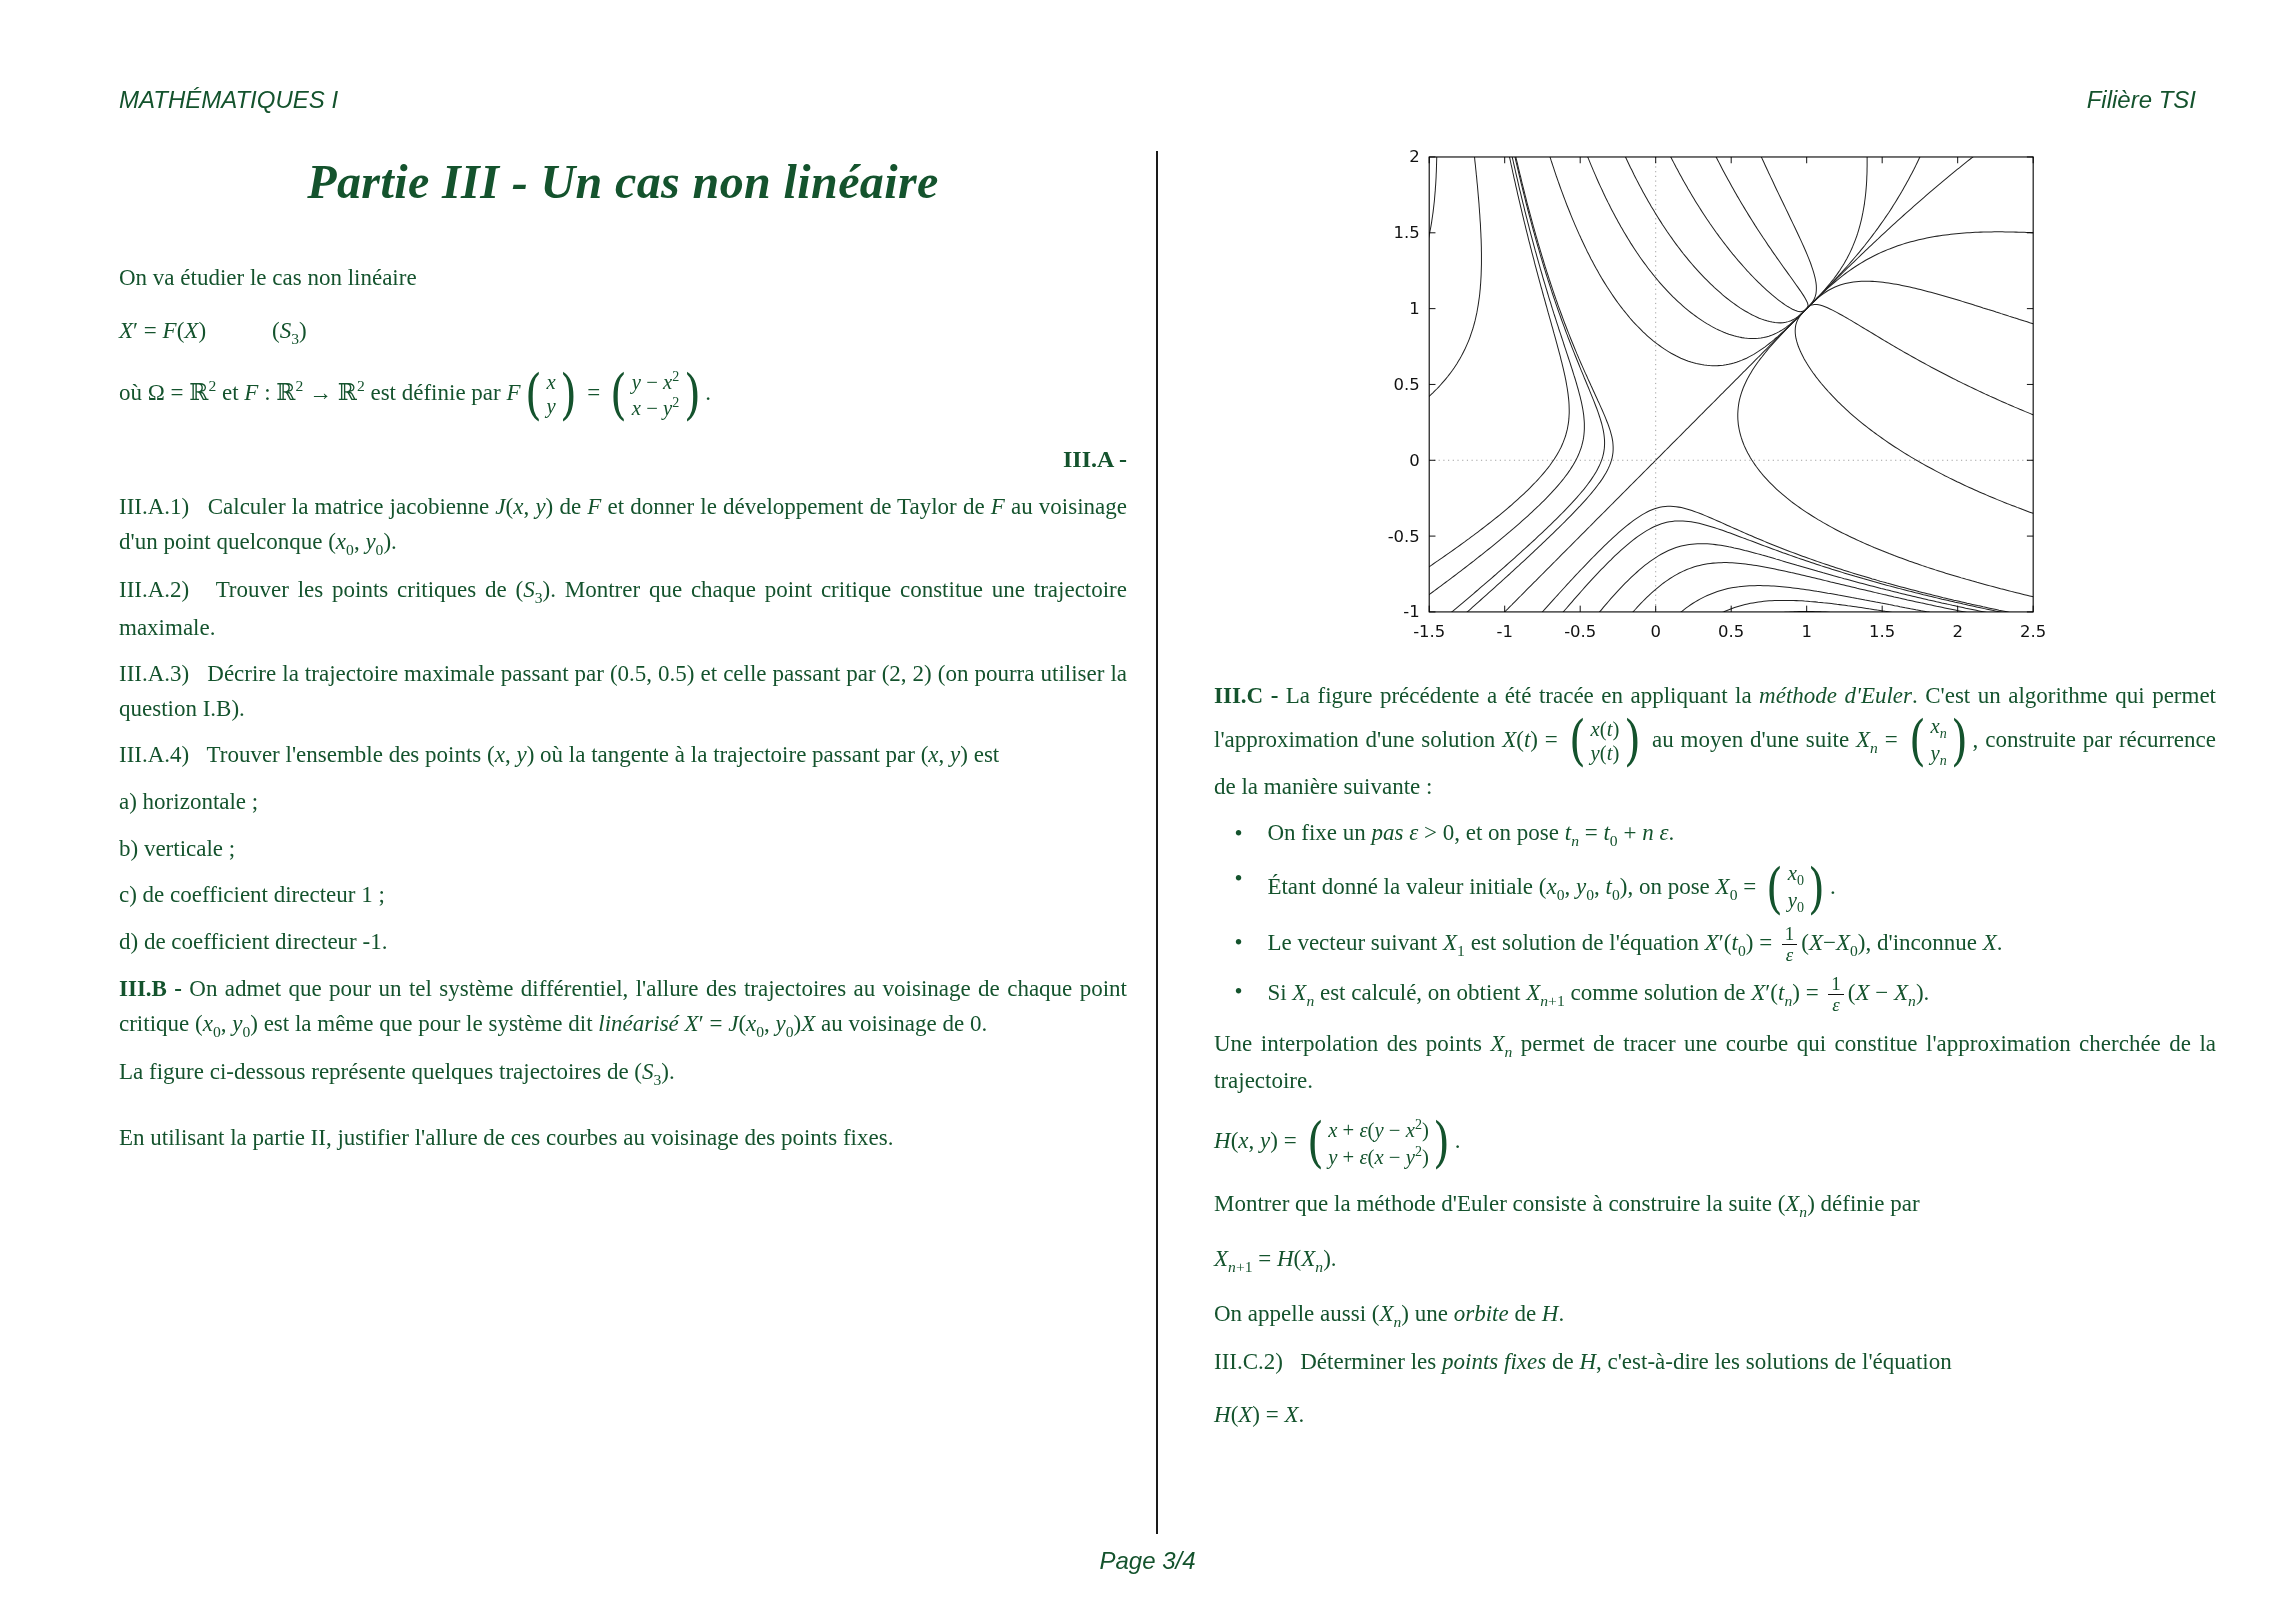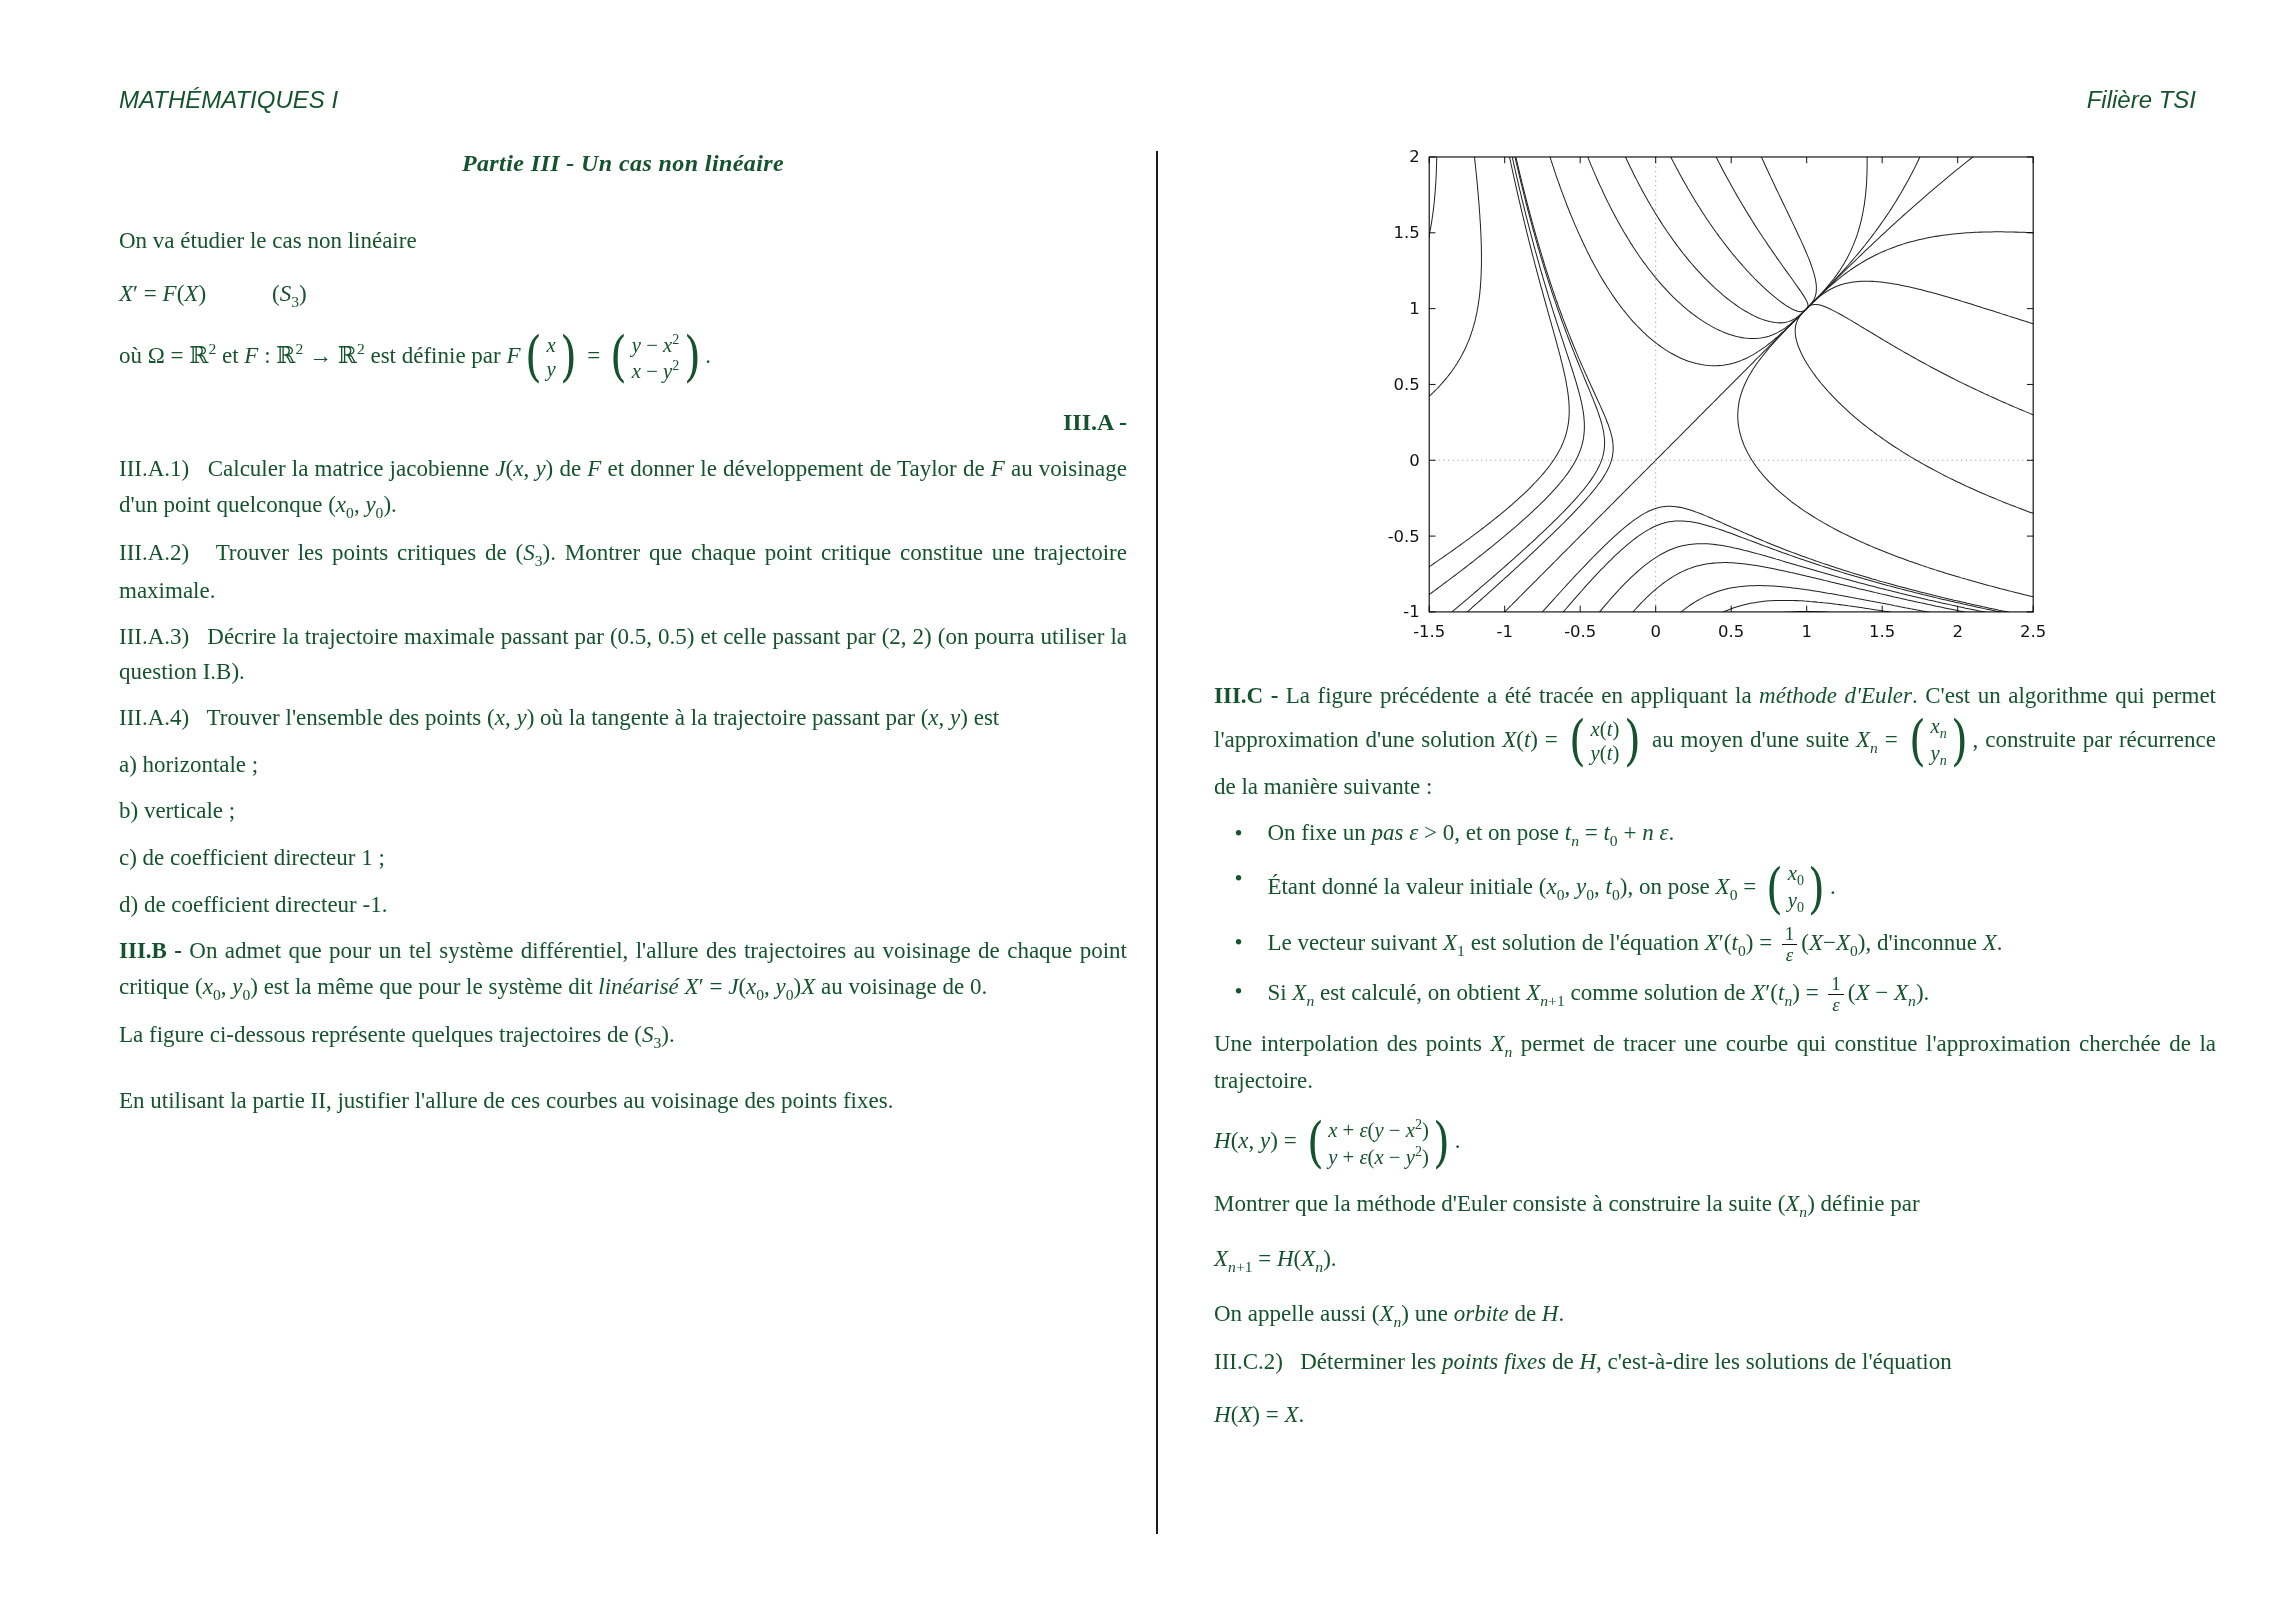--- a/index.html
+++ b/index.html
@@ -5,21 +5,21 @@
   html,body{margin:0;padding:0;background:#ffffff;}
   .page{position:relative;width:2295px;height:1623px;background:#fff;color:#14532d;
         font-family:"Liberation Serif","DejaVu Serif",serif;font-size:23px;line-height:1.55;overflow:hidden;}
   .hdr{position:absolute;top:88px;font-family:"Liberation Sans","DejaVu Sans",sans-serif;
        font-style:italic;font-size:24px;line-height:1;}
   .hdr-left{left:119px;}
   .hdr-right{right:99px;}
   .col-left{position:absolute;left:119px;top:140px;width:1008px;}
   .col-right{position:absolute;left:1214px;top:140px;width:1002px;}
   .divider{position:absolute;left:1156px;top:151px;width:1.6px;height:1383px;background:#1a1a1a;}
-  .page-title{text-align:center;font-size:24px;font-weight:bold;font-style:italic;margin:4.7px 0 41px;letter-spacing:0.4px;}
+  .page-title{text-align:center;font-size:48px;font-weight:bold;font-style:italic;margin:4.7px 0 41px;letter-spacing:0.4px;}
   p{margin:10.2px 0;text-align:justify;}
   .eq{text-align:left;margin:17.3px 0;}
   .secA{font-weight:bold;font-size:24px;margin:20.4px 0 6.3px;text-align:right;}
   .items p{margin:11px 0;text-align:left;}
   .gap{display:inline-block;width:66px;}
   sup{font-size:0.68em;}
   sub{font-size:0.68em;}
   .vec{display:inline-flex;align-items:center;vertical-align:middle;margin:0 2.4px;}
   .vec .col{display:inline-flex;flex-direction:column;align-items:center;line-height:1.18;font-size:0.9em;padding:0 2.4px;}
   .vec .paren{font-family:"DejaVu Serif",serif;font-size:2.35em;font-weight:normal;line-height:0.92;transform:scaleX(0.8);}
@@ -228,14 +228,15 @@
           </span>
           <span class="paren">)</span>
         </span>.</div>
     <p>Montrer que la méthode d'Euler consiste à construire la suite (<i>X<sub>n</sub></i>) définie par</p>
     <div class="eq"><i>X</i><sub><i>n</i>+1</sub> = <i>H</i>(<i>X<sub>n</sub></i>).</div>
     <p>On appelle aussi (<i>X<sub>n</sub></i>) une <i>orbite</i> de <i>H</i>.</p>
     <p>III.C.2)&nbsp;&nbsp;&nbsp;Déterminer les <i>points fixes</i> de <i>H</i>, c'est-à-dire les solutions de l'équation</p>
     <div class="eq"><i>H</i>(<i>X</i>) = <i>X</i>.</div>
   </div>
 
+  <div class="footer">Page 3/4</div>
 </div>
 
 
 </body></html>

